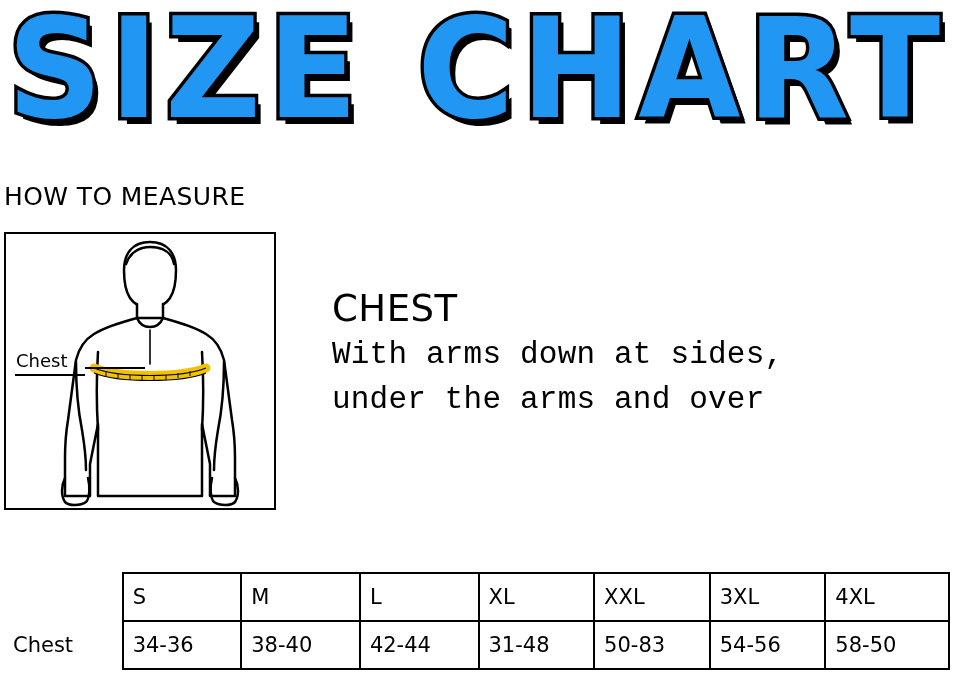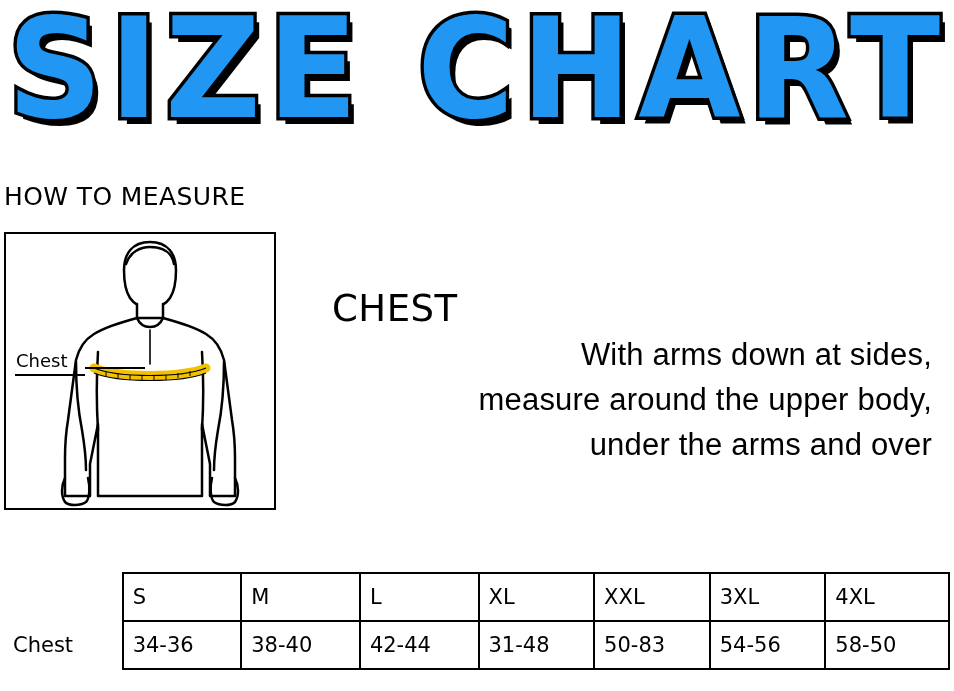--- a/index.html
+++ b/index.html
@@ -101,23 +101,22 @@
   .desc-title {
     font-size: 37px;
     line-height: 46px;
     font-family: "DejaVu Sans", sans-serif;
     font-weight: normal;
     letter-spacing: 0.5px;
   }
   .desc-body {
     font-size: 31px;
     line-height: 45px;
-    font-family: Liberation Sans, sans-serif;
+    font-family: Liberation Mono, monospace;
     letter-spacing: 0.2px;
-    text-align: right;
   }
 
   
   .table-wrap {
     position: absolute;
     left: 4px;
     top: 572px;
     width: 946px;
   }
   table.size-table {
@@ -208,21 +207,20 @@
   </svg>
 </div>
 
 <div class="chest-label">Chest</div>
 <div class="chest-underline"></div>
 <div class="chest-leader"></div>
 
 <div class="desc">
   <div class="desc-title">CHEST</div>
   <div class="desc-body">With arms down at sides,</div>
-  <div class="desc-body">measure around the upper body,</div>
   <div class="desc-body">under the arms and over</div>
 </div>
 
 <div class="table-wrap">
   <table class="size-table">
     <colgroup>
       <col class="c0">
         <col class="c1">
         <col class="c2">
         <col class="c3">

